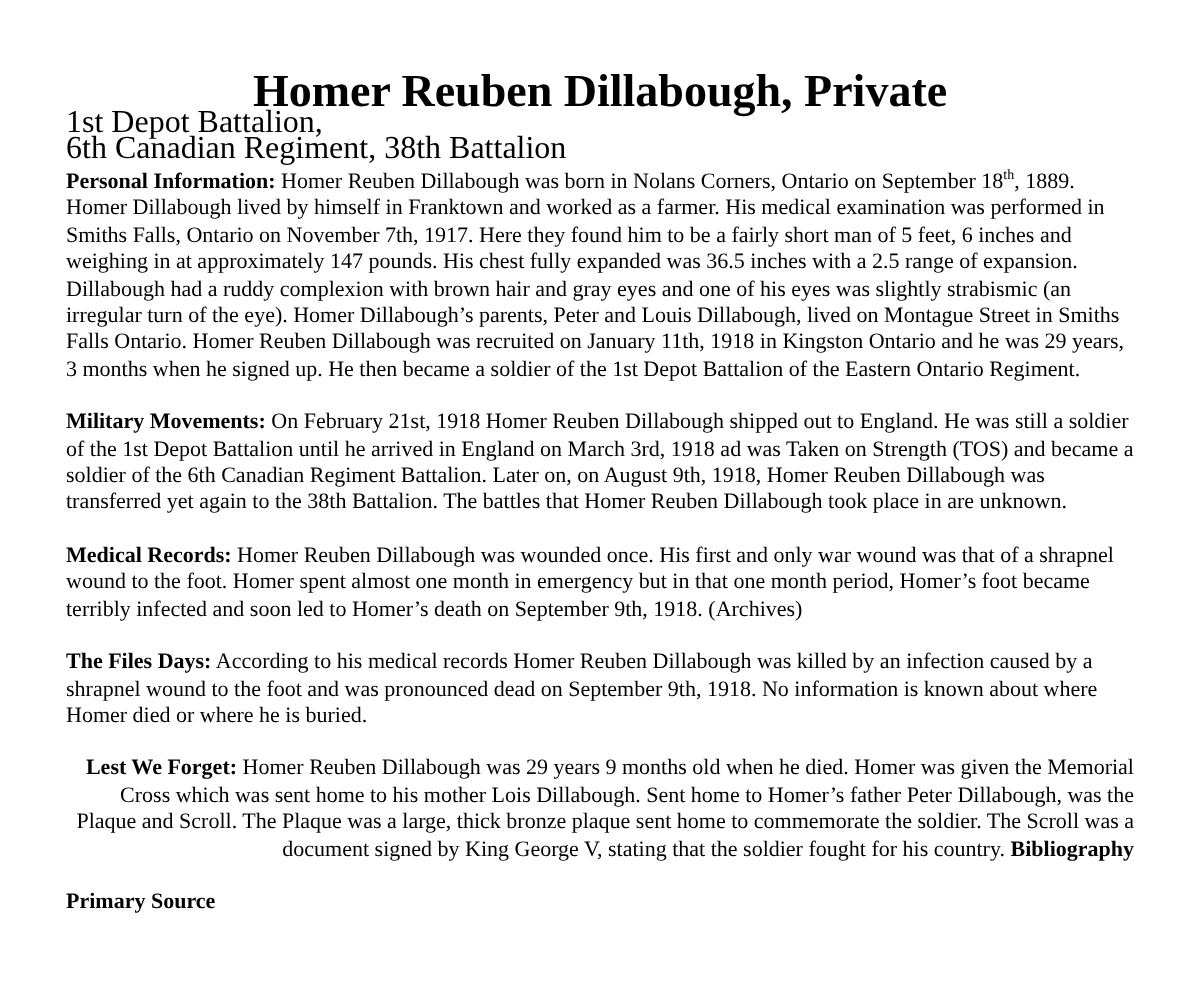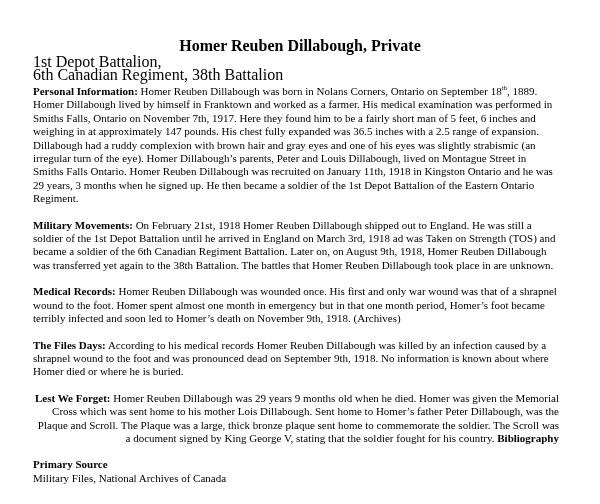--- a/index.html
+++ b/index.html
@@ -17,29 +17,29 @@
     padding: 36px 33px 0 33px;
     font-family: "Liberation Serif", "DejaVu Serif", serif;
     font-size: 11px;
     line-height: 13.4px;
     overflow: hidden;
   }
   .doc-title {
     margin: 0;
     text-align: center;
     font-weight: bold;
-    font-size: 16px;
+    font-size: 23px;
     line-height: 19px;
   }
   .subtitle-line {
     font-size: 16px;
     line-height: 13px;
   }
   .para {
-    margin: 13px 8px 0 0;
+    margin: 13px 0 0 0;
     text-align: left;
   }
   .para.first {
     margin-top: 4px;
   }
   .para.centered {
     text-align: right;
   }
   .label {
     font-weight: bold;
@@ -61,21 +61,21 @@
 
   <h1 class="doc-title">Homer Reuben Dillabough, Private</h1>
 
   <div class="subtitle-line">1st Depot Battalion,</div>
   <div class="subtitle-line">6th Canadian Regiment, 38th Battalion</div>
 
   <p class="para first"><span class="label">Personal Information:</span><span> Homer Reuben Dillabough was born in Nolans Corners, Ontario on September 18</span><sup class="ord">th</sup><span>,  1889. Homer Dillabough  lived by himself in Franktown and worked as a farmer. His medical examination was  performed in Smiths Falls, Ontario on November 7th, 1917. Here they found him to be a fairly short man of 5 feet, 6 inches and weighing in at  approximately 147 pounds. His chest fully expanded was 36.5 inches with a 2.5 range of expansion. Dillabough had a ruddy complexion with brown hair and gray eyes and one of his eyes was slightly strabismic (an irregular turn of the eye).  Homer Dillabough’s  parents, Peter and Louis Dillabough, lived on Montague Street in Smiths Falls Ontario. Homer Reuben Dillabough was recruited on January 11th, 1918 in Kingston Ontario and he was 29 years, 3 months when he signed up. He then became a soldier of the 1st Depot Battalion of the Eastern Ontario Regiment.</span></p>
 
   <p class="para"><span class="label">Military Movements:</span><span> On February 21st, 1918 Homer Reuben Dillabough shipped out to England. He was still a soldier of the 1st Depot Battalion until he arrived in England on March 3rd, 1918 ad was Taken on Strength (TOS) and became a soldier of the 6th Canadian Regiment Battalion. Later on, on August 9th, 1918, Homer Reuben Dillabough was transferred yet again to the 38th Battalion.  The battles that Homer Reuben Dillabough took place in are unknown.</span></p>
 
-  <p class="para"><span class="label">Medical Records:</span><span> Homer Reuben Dillabough was wounded once. His first and only war wound was that of a shrapnel wound to the foot. Homer spent almost one month in emergency but in that one month period, Homer’s foot became terribly infected and soon led to Homer’s death on November 9th, 1918.  (Archives)</span></p>
+  <p class="para"><span class="label">Medical Records:</span><span> Homer Reuben Dillabough was wounded once. His first and only war wound was that of a shrapnel wound to the foot. Homer spent almost one month in emergency but in that one month period, Homer’s foot became terribly infected and soon led to Homer’s death on September 9th, 1918.  (Archives)</span></p>
 
   <p class="para"><span class="label">The Files Days:</span><span> According to his medical records Homer Reuben Dillabough was killed by an infection caused by a shrapnel wound to the foot and was pronounced dead on September 9th, 1918. No information is known about where Homer died or where he is buried.</span></p>
 
   <p class="para centered"><span class="label">Lest We Forget:</span><span> Homer Reuben Dillabough was 29 years 9 months old when he died. Homer was given the Memorial Cross which was sent home to his mother Lois Dillabough. Sent home to Homer’s father Peter Dillabough, was the Plaque and Scroll. The Plaque was a large, thick bronze plaque sent home to commemorate the soldier. The Scroll was a document signed by King George V, stating that the soldier fought for his country. </span><span class="label">Bibliography</span></p>
 
-  <p class="para"><span class="biblio-heading">Primary Source</span><br><span>Military Files, National Archives of Canada</span></p>
+  <p class="para"><span class="biblio-heading">Primary Source</span><br></p>
 
 </div>
 
 </body></html>

